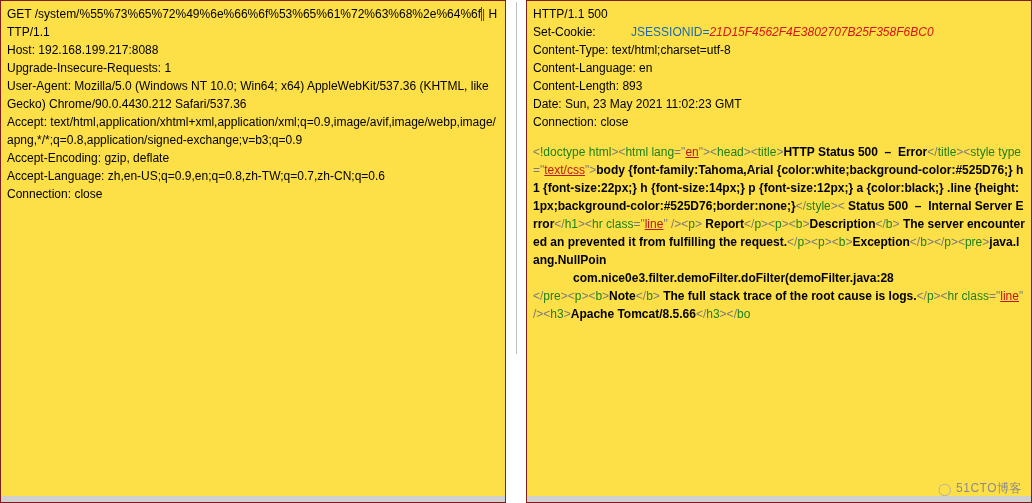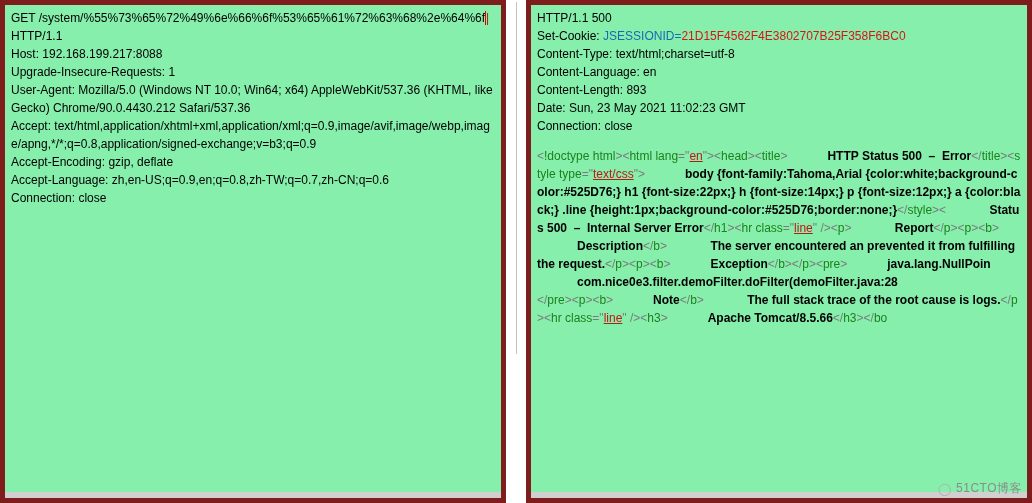--- a/index.html
+++ b/index.html
@@ -14,22 +14,22 @@
     background: #fff;
     position: relative;
   }
   .container {
     display: flex;
     width: 100%;
     height: 100%;
   }
   .pane {
     flex: 1;
-    border: 5px solid #7f1d1d;
-    background: #86efac;
+    border: 1px solid #7f1d1d;
+    background: #fde047;
     overflow: hidden;
     position: relative;
   }
   .pane-inner {
     padding: 4px 6px;
     line-height: 1.5;
     white-space: pre-wrap;
     word-break: break-all;
     color: #000;
     height: 100%;
@@ -51,27 +51,27 @@
     bottom: 0;
     left: 0;
     right: 0;
     height: 6px;
     background: #d0d0d0;
   }
   .cursor-mark {
     color: #d00;
     border-left: 1px solid #d00;
   }
-  .cookie-name { color: #1a6ab3; }
+  .cookie-name { color: #1a6ab3; margin-left: 32px; }
   .cookie-sep  { color: #1a6ab3; }
-  .cookie-val  { color: #d81414; }
+  .cookie-val  { color: #d81414; font-style: italic; }
   .tag   { color: #1e801e; }
   .str   { color: #c01616; text-decoration: underline; }
   .punct { color: #7a7a7a; }
-  .bold  { color: #000; font-weight: bold; margin-left: 40px; }
+  .bold  { color: #000; font-weight: bold; }
   .watermark {
     position: absolute;
     right: 10px;
     bottom: 6px;
     font-size: 12px;
     color: #8c8c8c;
     letter-spacing: 0.5px;
     pointer-events: none;
     z-index: 10;
     display: flex;

